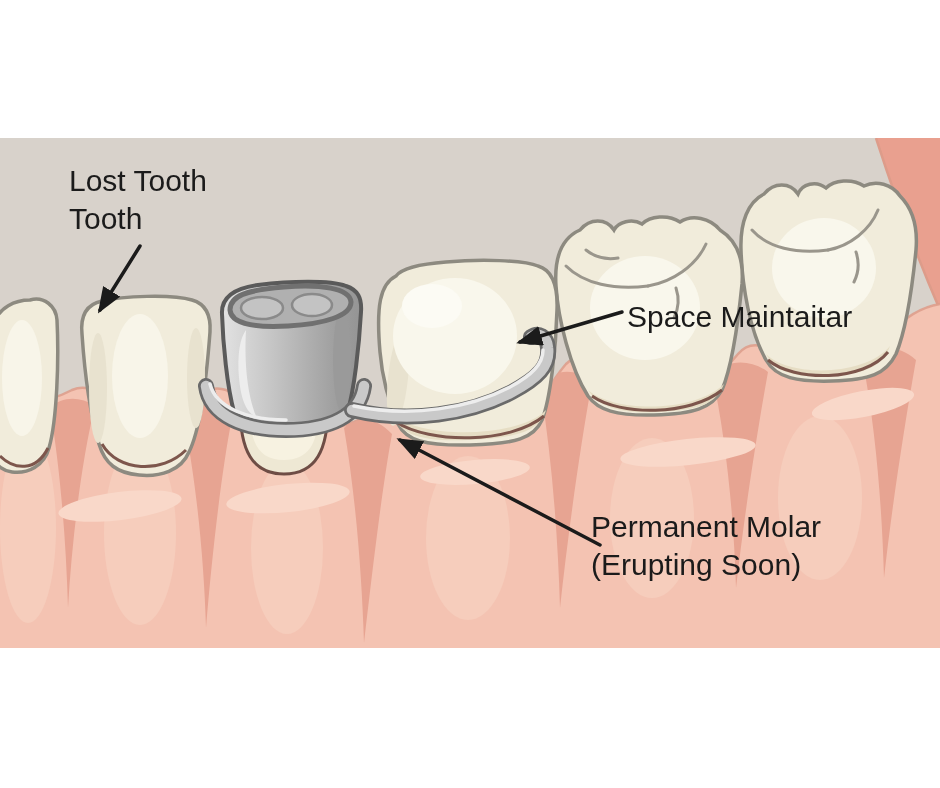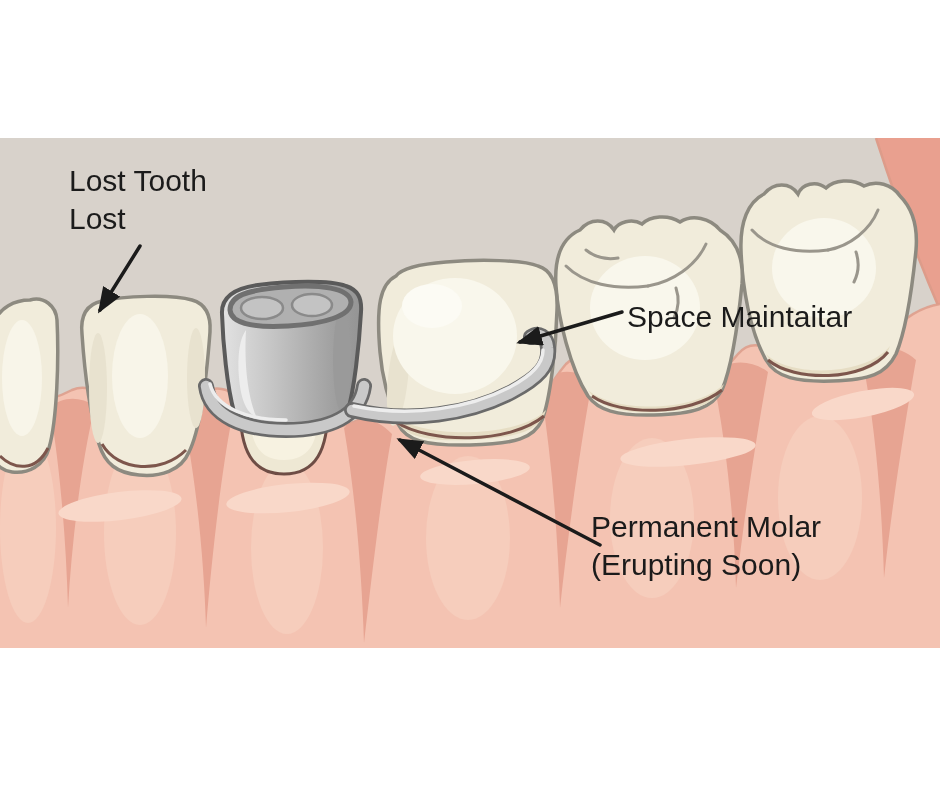--- a/index.html
+++ b/index.html
@@ -185,21 +185,21 @@
 
   <g stroke="var(--c-text)" stroke-width="3.5" stroke-linecap="round">
     <line x1="140" y1="108" x2="100" y2="172" marker-end="url(#ah)"></line>
     <line x1="622" y1="174" x2="520" y2="204" marker-end="url(#ah)"></line>
     <line x1="600" y1="407" x2="400" y2="302" marker-end="url(#ah)"></line>
   </g>
 </svg>
 
   <div class="label center" id="lbl-lost">
     <div>Lost Tooth</div>
-    <div>Lost</div>
+    <div>Tooth</div>
   </div>
   <div class="label center" id="lbl-molar">
     <div>Permanent Molar</div>
     <div>(Erupting Soon)</div>
   </div>
   <div class="label" id="lbl-maintainer">
     <span>Space Maintaitar</span>
   </div>
 </div>
 

